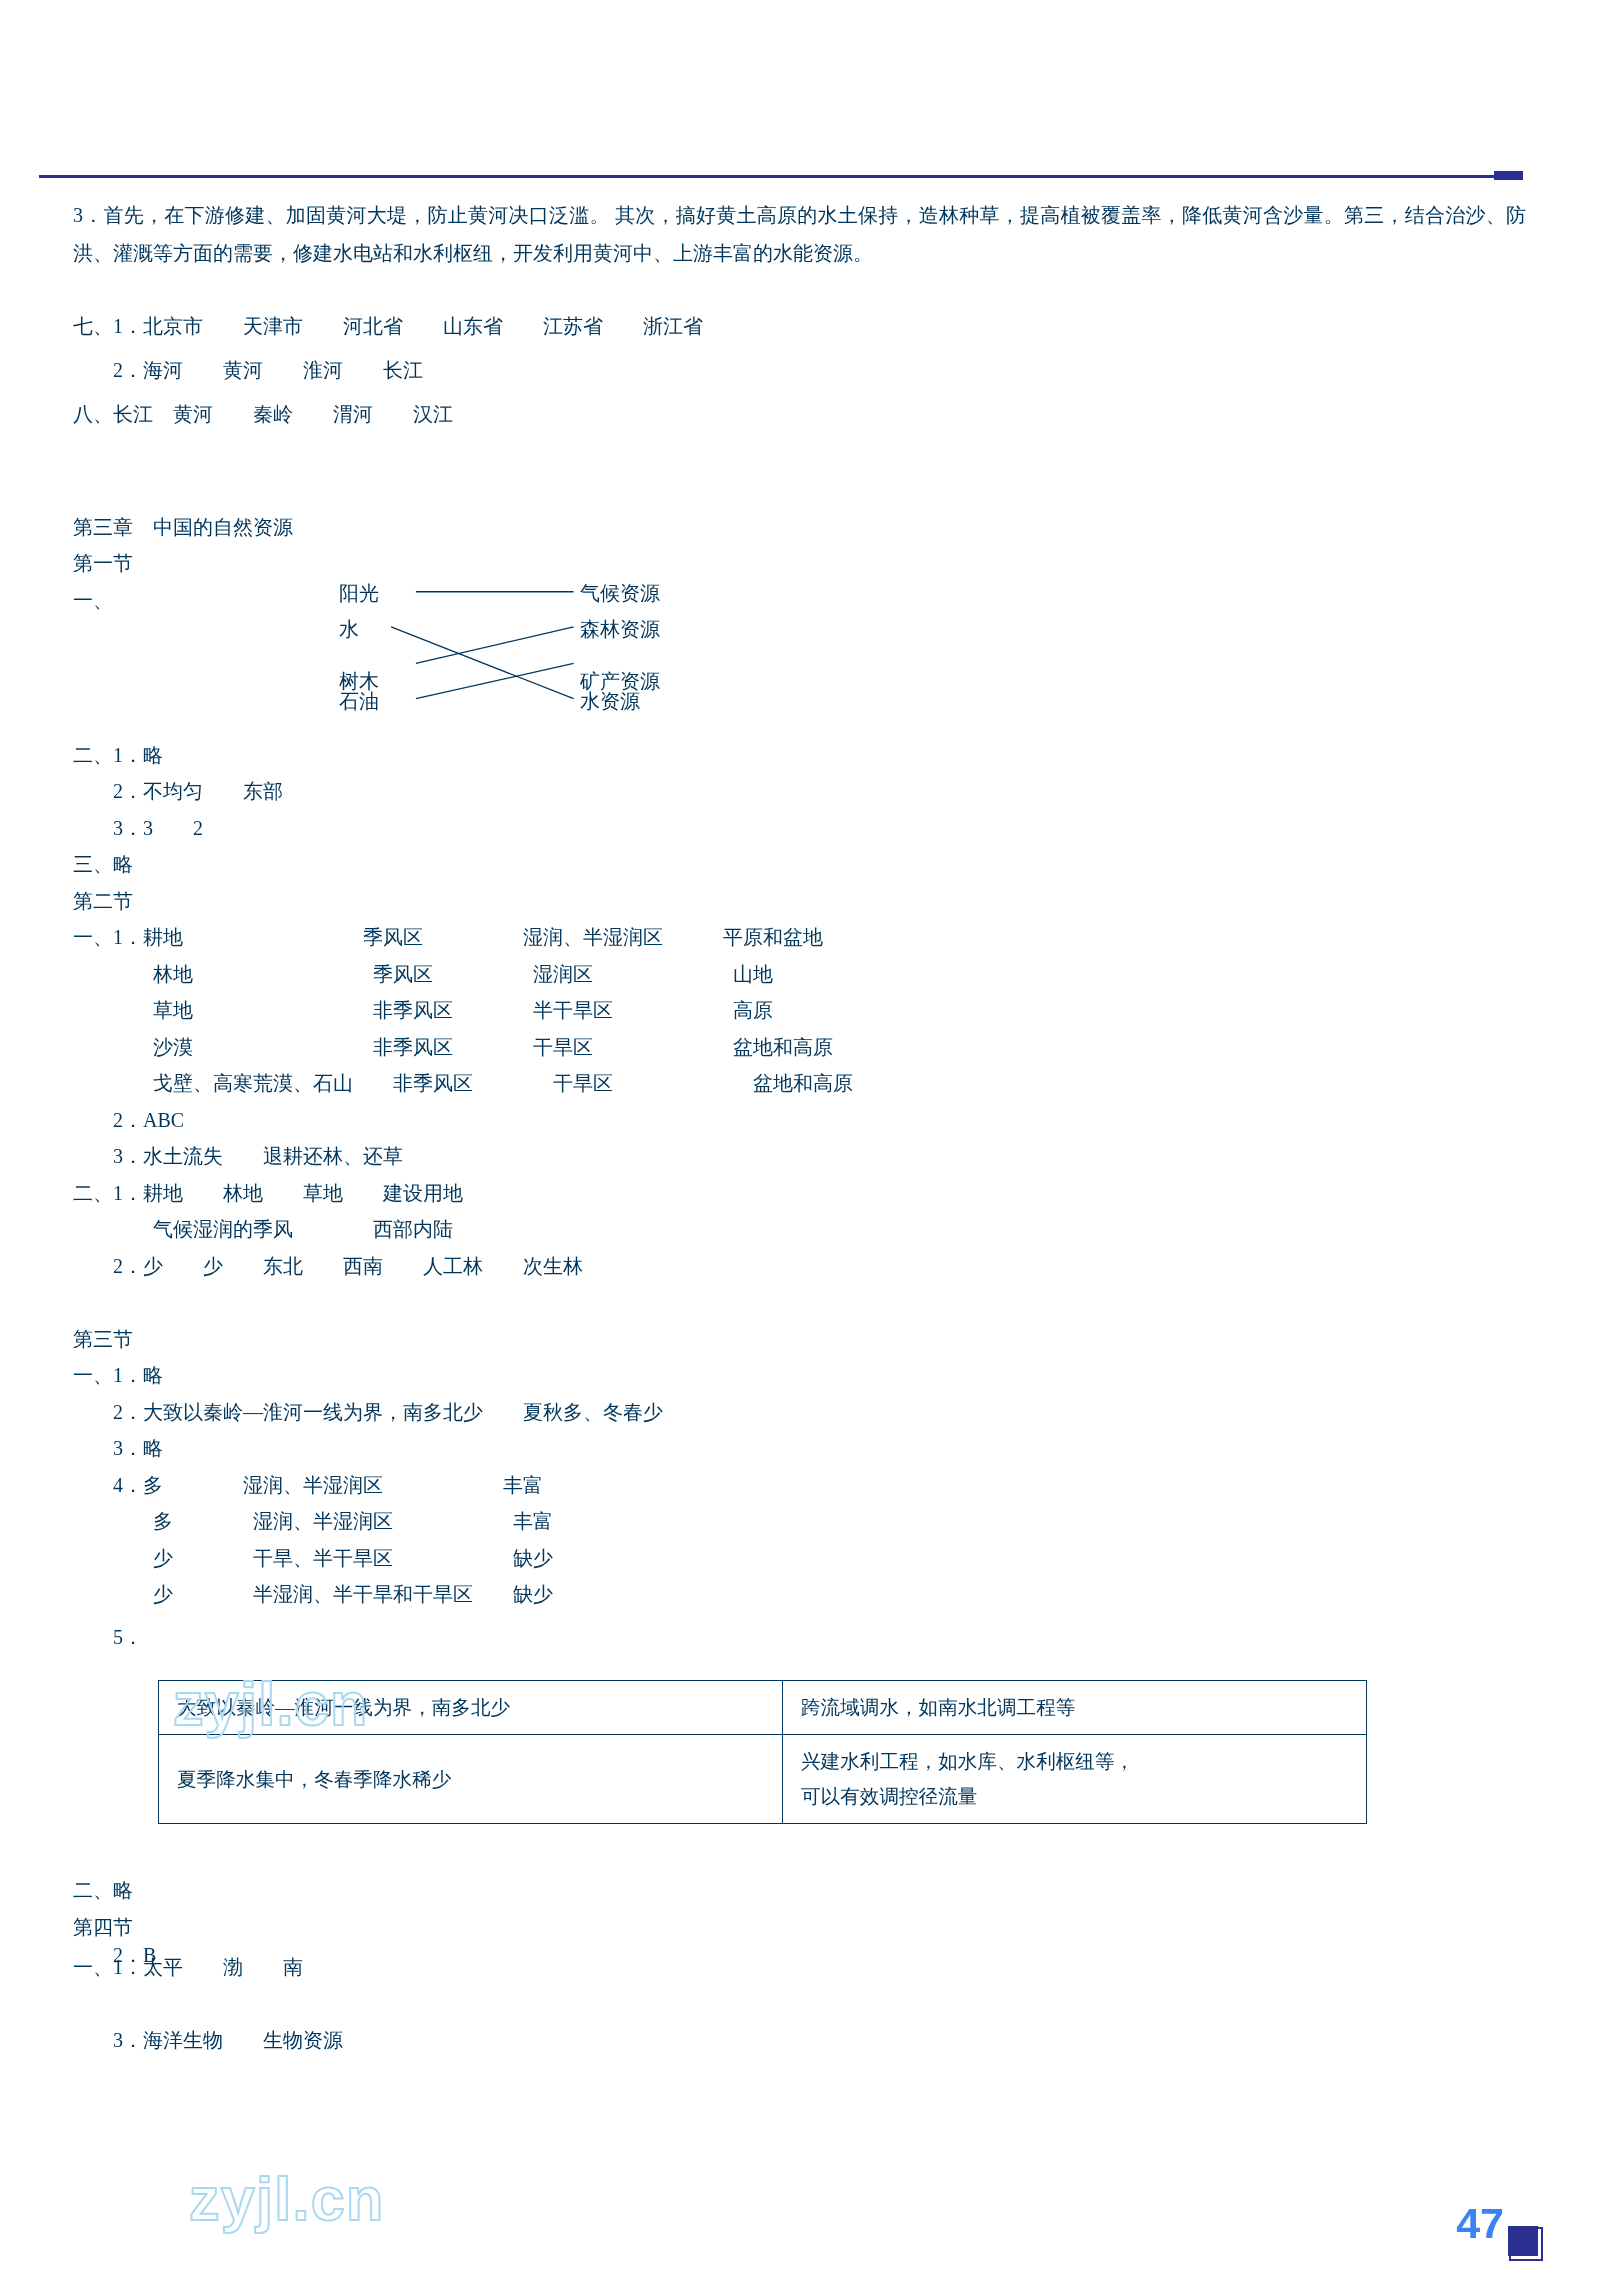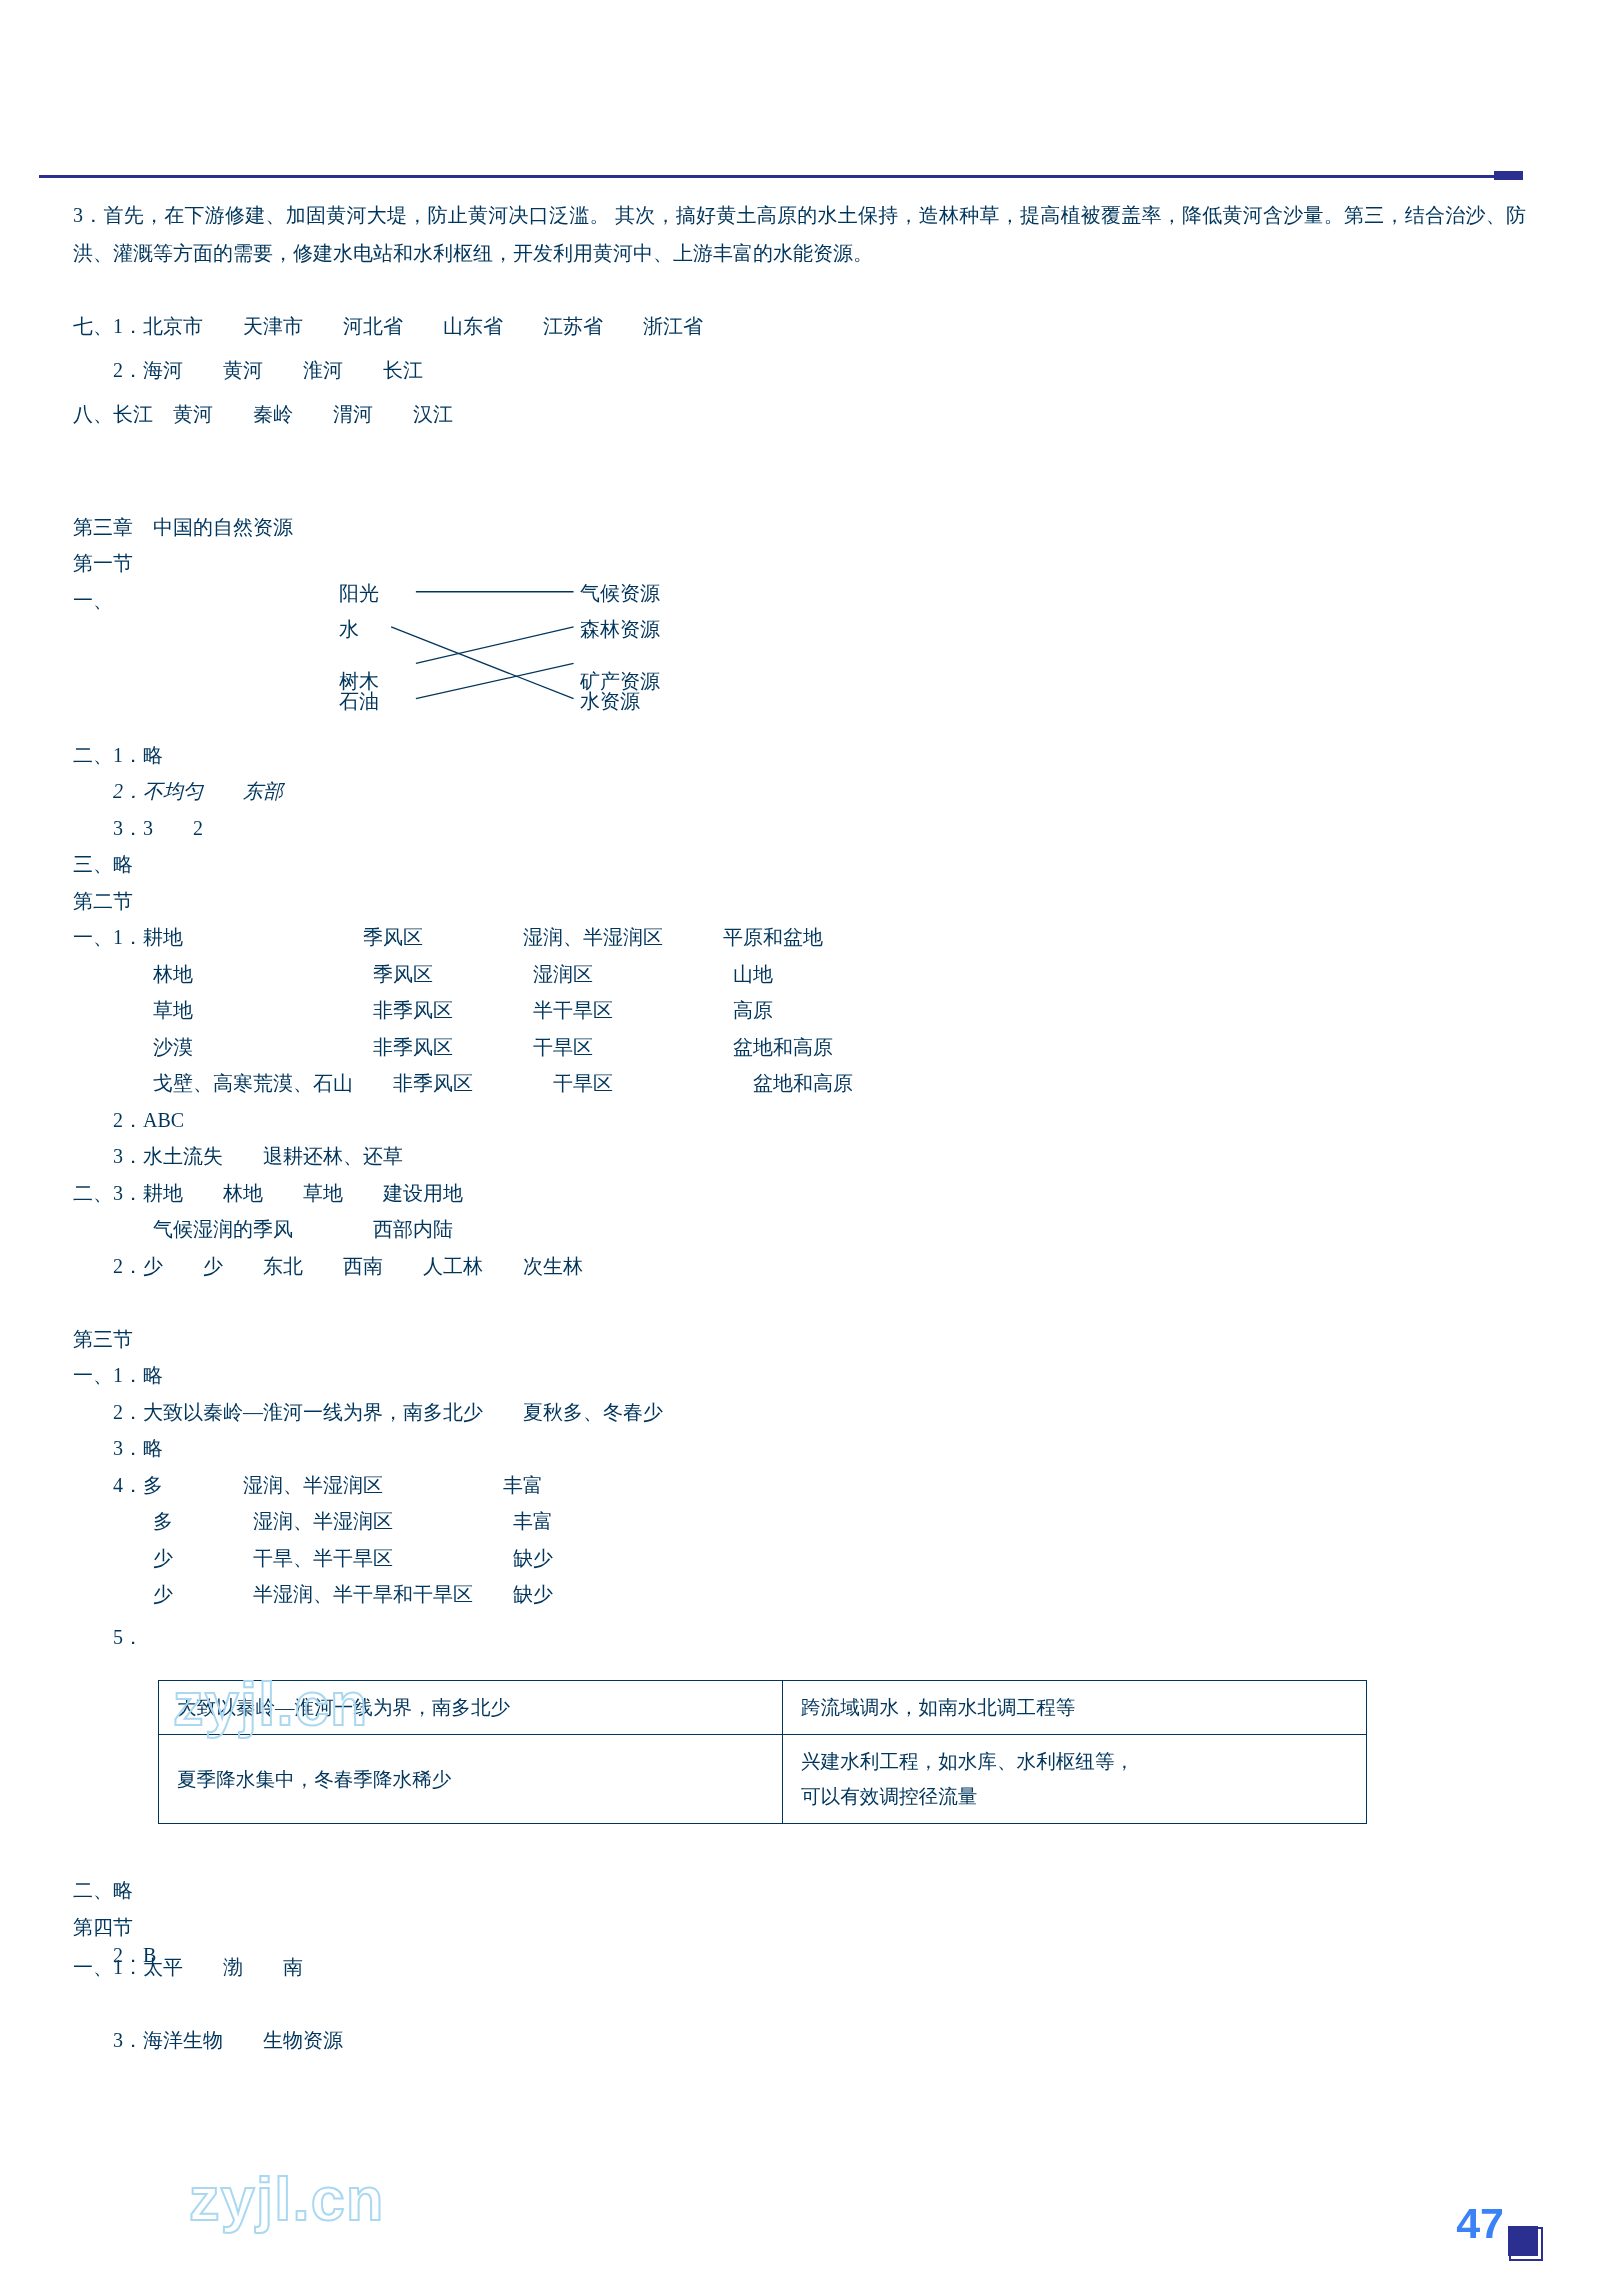--- a/index.html
+++ b/index.html
@@ -175,34 +175,34 @@
       <div class="match-left mr1">水</div>
       <div class="match-left mr2">树木</div>
       <div class="match-left mr3">石油</div>
       <div class="match-right mr0">气候资源</div>
       <div class="match-right mr1">森林资源</div>
       <div class="match-right mr2">矿产资源</div>
       <div class="match-right mr3">水资源</div>
     </div>
 
     <div class="line" style="left:73px; top:742px;">二、1．略</div>
-    <div class="line" style="left:73px; top:778px;font-style:italic;">　　2．不均匀　　东部</div>
+    <div class="line" style="left:73px; top:778px;">　　2．不均匀　　东部</div>
     <div class="line" style="left:73px; top:815px;">　　3．3　　2</div>
     <div class="line" style="left:73px; top:851px;">三、略</div>
 
     <div class="line" style="left:73px; top:888px;">第二节</div>
 
     <div class="line" style="left:73px; top:924px;">一、1．耕地　　　　　　　　　季风区　　　　　湿润、半湿润区　　　平原和盆地</div>
     <div class="line" style="left:73px; top:961px;">　　　　林地　　　　　　　　　季风区　　　　　湿润区　　　　　　　山地</div>
     <div class="line" style="left:73px; top:997px;">　　　　草地　　　　　　　　　非季风区　　　　半干旱区　　　　　　高原</div>
     <div class="line" style="left:73px; top:1034px;">　　　　沙漠　　　　　　　　　非季风区　　　　干旱区　　　　　　　盆地和高原</div>
     <div class="line" style="left:73px; top:1070px;">　　　　戈壁、高寒荒漠、石山　　非季风区　　　　干旱区　　　　　　　盆地和高原</div>
     <div class="line" style="left:73px; top:1107px;">　　2．ABC</div>
     <div class="line" style="left:73px; top:1143px;">　　3．水土流失　　退耕还林、还草</div>
-    <div class="line" style="left:73px; top:1180px;">二、3．耕地　　林地　　草地　　建设用地</div>
+    <div class="line" style="left:73px; top:1180px;">二、1．耕地　　林地　　草地　　建设用地</div>
     <div class="line" style="left:73px; top:1216px;">　　　　气候湿润的季风　　　　西部内陆</div>
     <div class="line" style="left:73px; top:1253px;">　　2．少　　少　　东北　　西南　　人工林　　次生林</div>
 
     <div class="line" style="left:73px; top:1326px;">第三节</div>
 
     <div class="line" style="left:73px; top:1362px;">一、1．略</div>
     <div class="line" style="left:73px; top:1399px;">　　2．大致以秦岭—淮河一线为界，南多北少　　夏秋多、冬春少</div>
     <div class="line" style="left:73px; top:1435px;">　　3．略</div>
     <div class="line" style="left:73px; top:1472px;">　　4．多　　　　湿润、半湿润区　　　　　　丰富</div>
     <div class="line" style="left:73px; top:1508px;">　　　　多　　　　湿润、半湿润区　　　　　　丰富</div>

